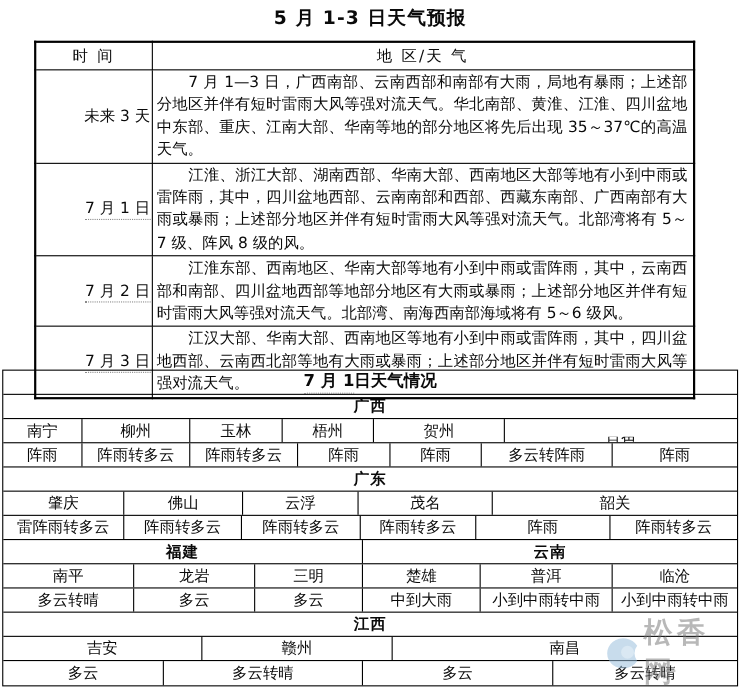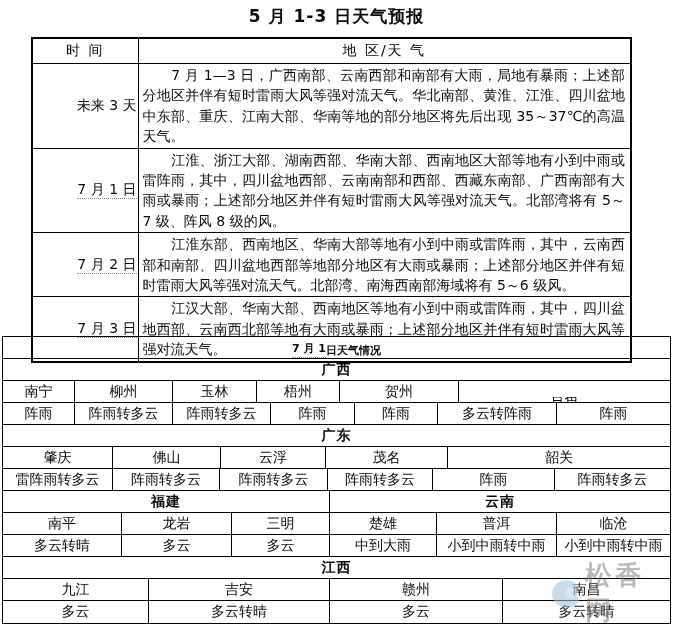--- a/index.html
+++ b/index.html
@@ -36,22 +36,22 @@
     display:flex;height:22px;box-sizing:border-box;
     border-bottom:1px solid #000;align-items:stretch;
   }
   .detail .dt-row:last-child{border-bottom:none;}
   .dt-cell{
     box-sizing:border-box;border-right:1px solid #000;
     display:flex;align-items:center;justify-content:center;
     font-size:14px;white-space:nowrap;overflow:hidden;
   }
   .dt-cell.last{border-right:none;}
-  .dt-title{justify-content:center;align-items:flex-end;display:flex;
-    font-size:11px;font-weight:bold;}
+  .dt-title{justify-content:center;align-items:flex-start;display:flex;
+    font-size:15px;font-weight:bold;}
   .province{font-weight:bold;font-size:14px;letter-spacing:1px;}
   
   .watermark{
     position:absolute;left:550px;top:575px;height:36px;
     display:flex;align-items:center;pointer-events:none;z-index:5;
   }
   .wm-text{
     font-family:"DejaVu Serif",serif;font-size:26px;font-weight:bold;
     color:#737373;opacity:0.5;letter-spacing:4px;margin-left:2px;
   }
@@ -164,21 +164,20 @@
       <div class="dt-cell" style="width: 110px;">多云</div>
       <div class="dt-cell" style="width: 98px;">多云</div>
       <div class="dt-cell" style="width: 107px;">中到大雨</div>
       <div class="dt-cell" style="width: 120px;">小到中雨转中雨</div>
       <div class="dt-cell last" style="width: 113px; flex: 1 1 0%;">小到中雨转中雨</div>
     </div>
     <div class="dt-row">
       <div class="dt-cell province last" style="flex: 1 1 0%;">江西</div>
     </div>
     <div class="dt-row">
-      <div class="dt-cell" style="width: 146px;">九江</div>
       <div class="dt-cell" style="width: 181px;">吉安</div>
       <div class="dt-cell" style="width: 173px;">赣州</div>
       <div class="dt-cell last" style="width: 167px; flex: 1 1 0%;">南昌</div>
     </div>
     <div class="dt-row">
       <div class="dt-cell" style="width: 146px;">多云</div>
       <div class="dt-cell" style="width: 181px;">多云转晴</div>
       <div class="dt-cell" style="width: 173px;">多云</div>
       <div class="dt-cell last" style="width: 167px; flex: 1 1 0%;">多云转晴</div>
     </div>

